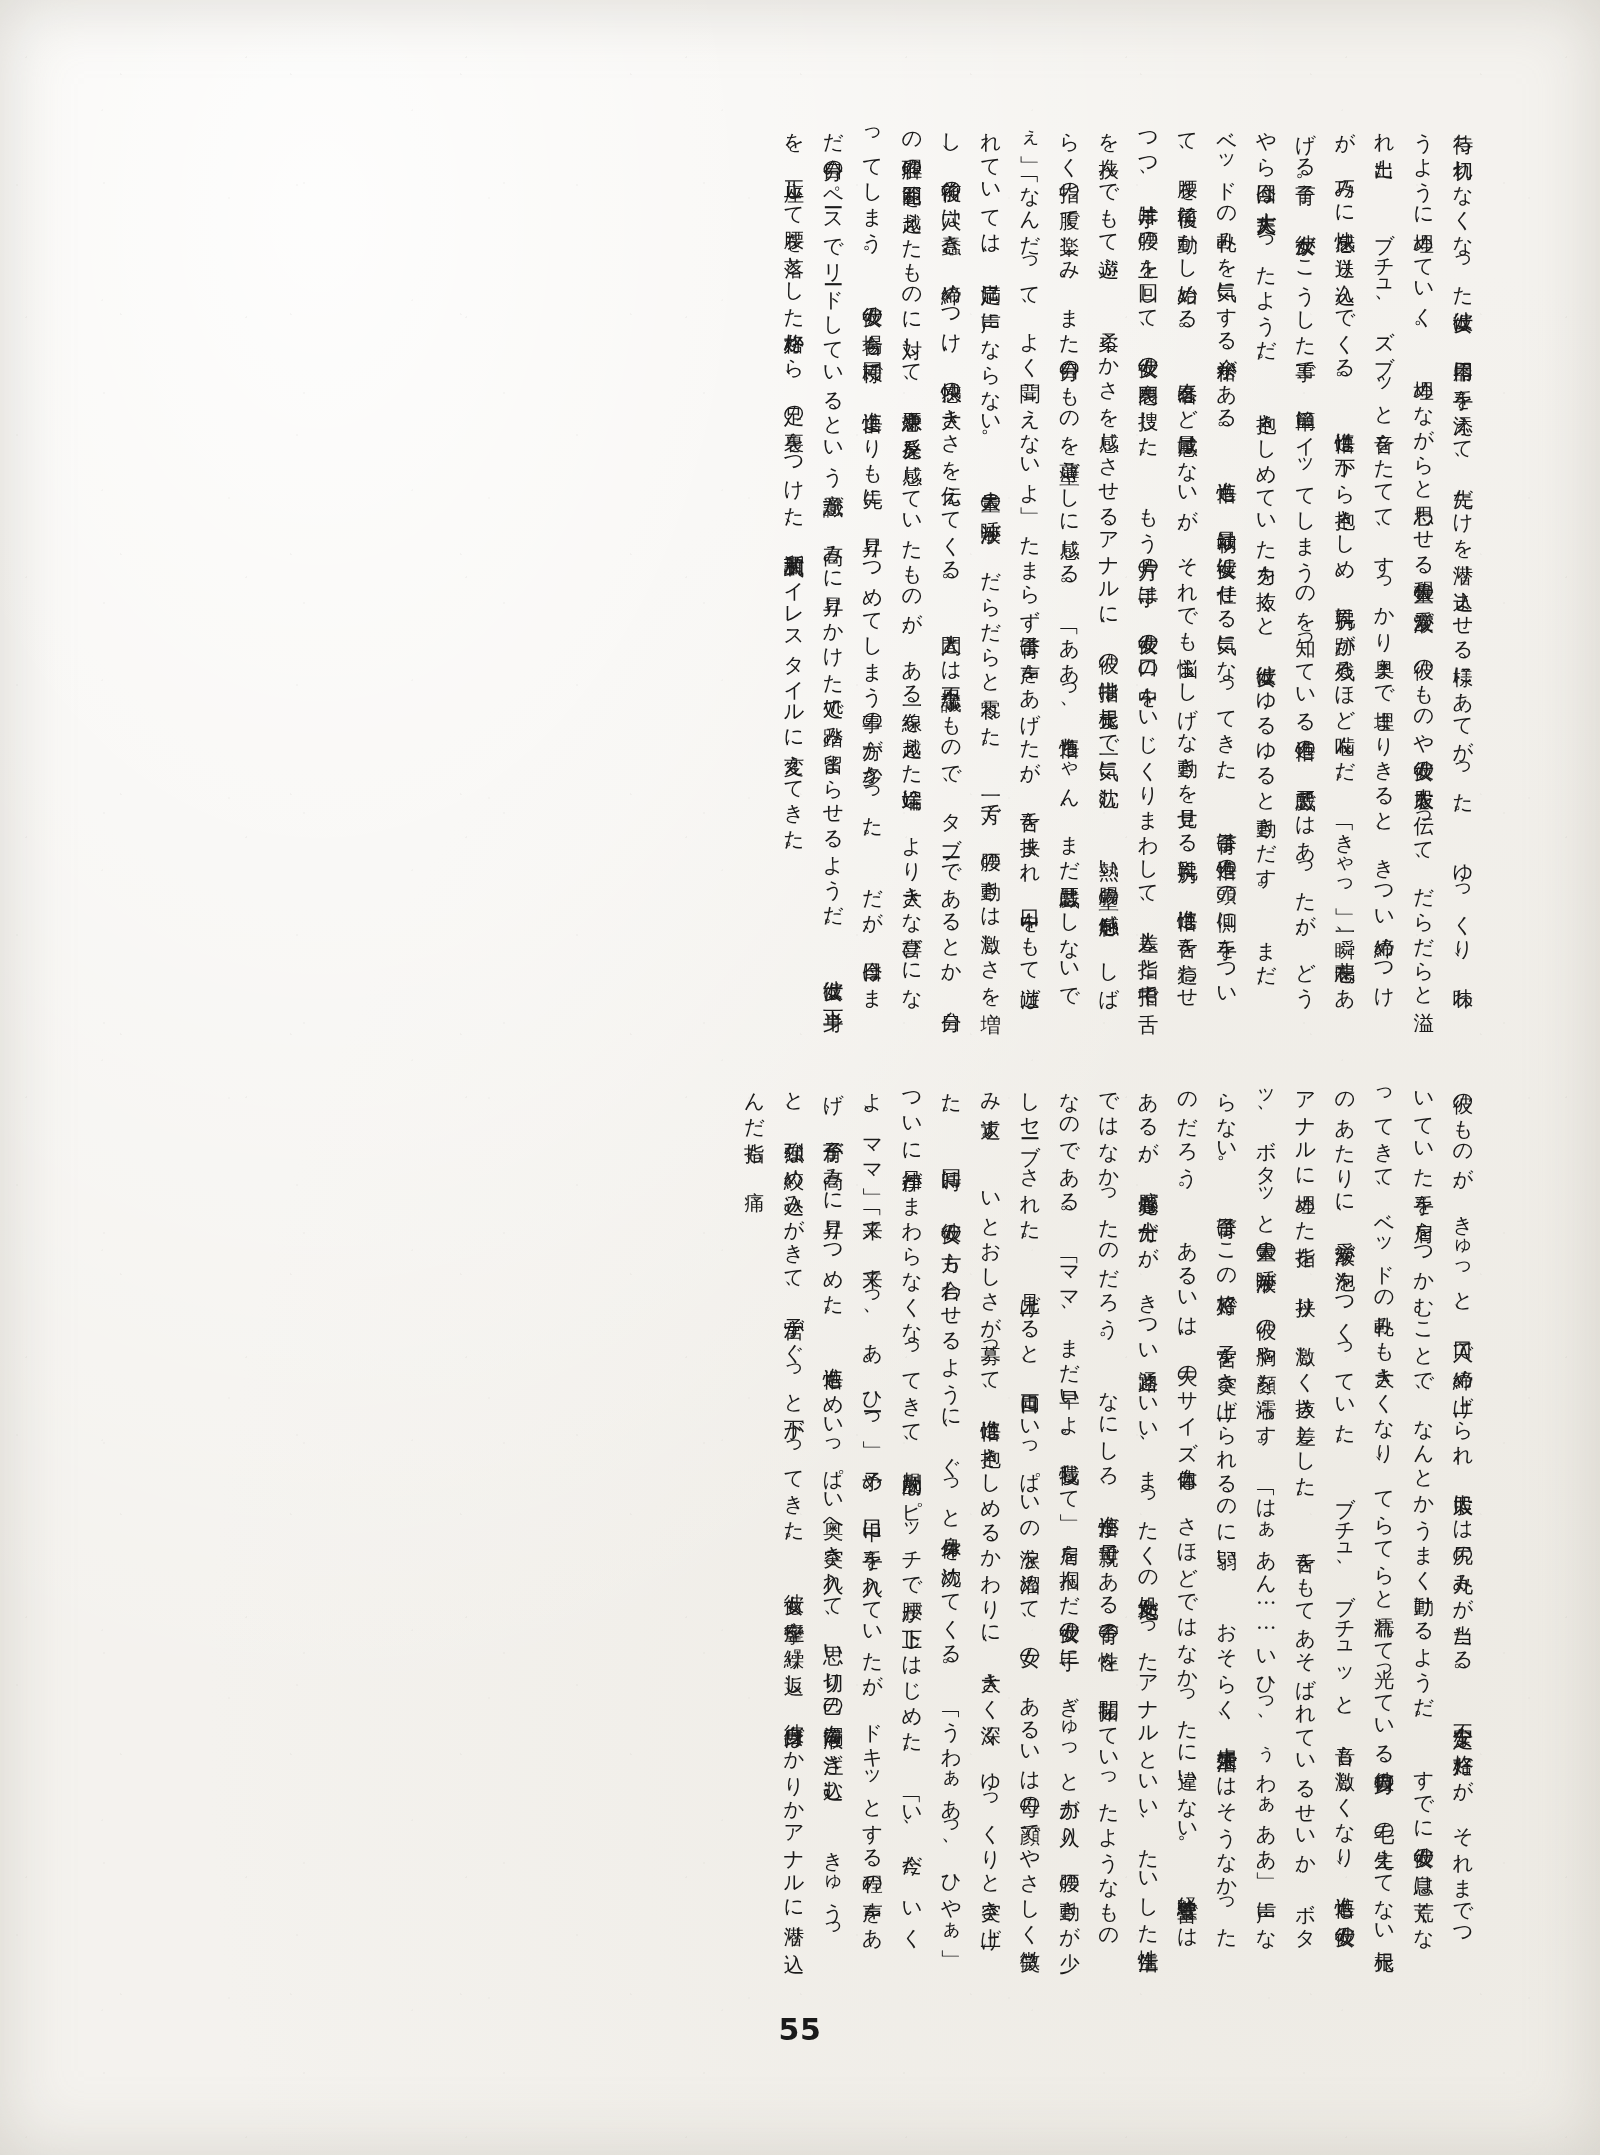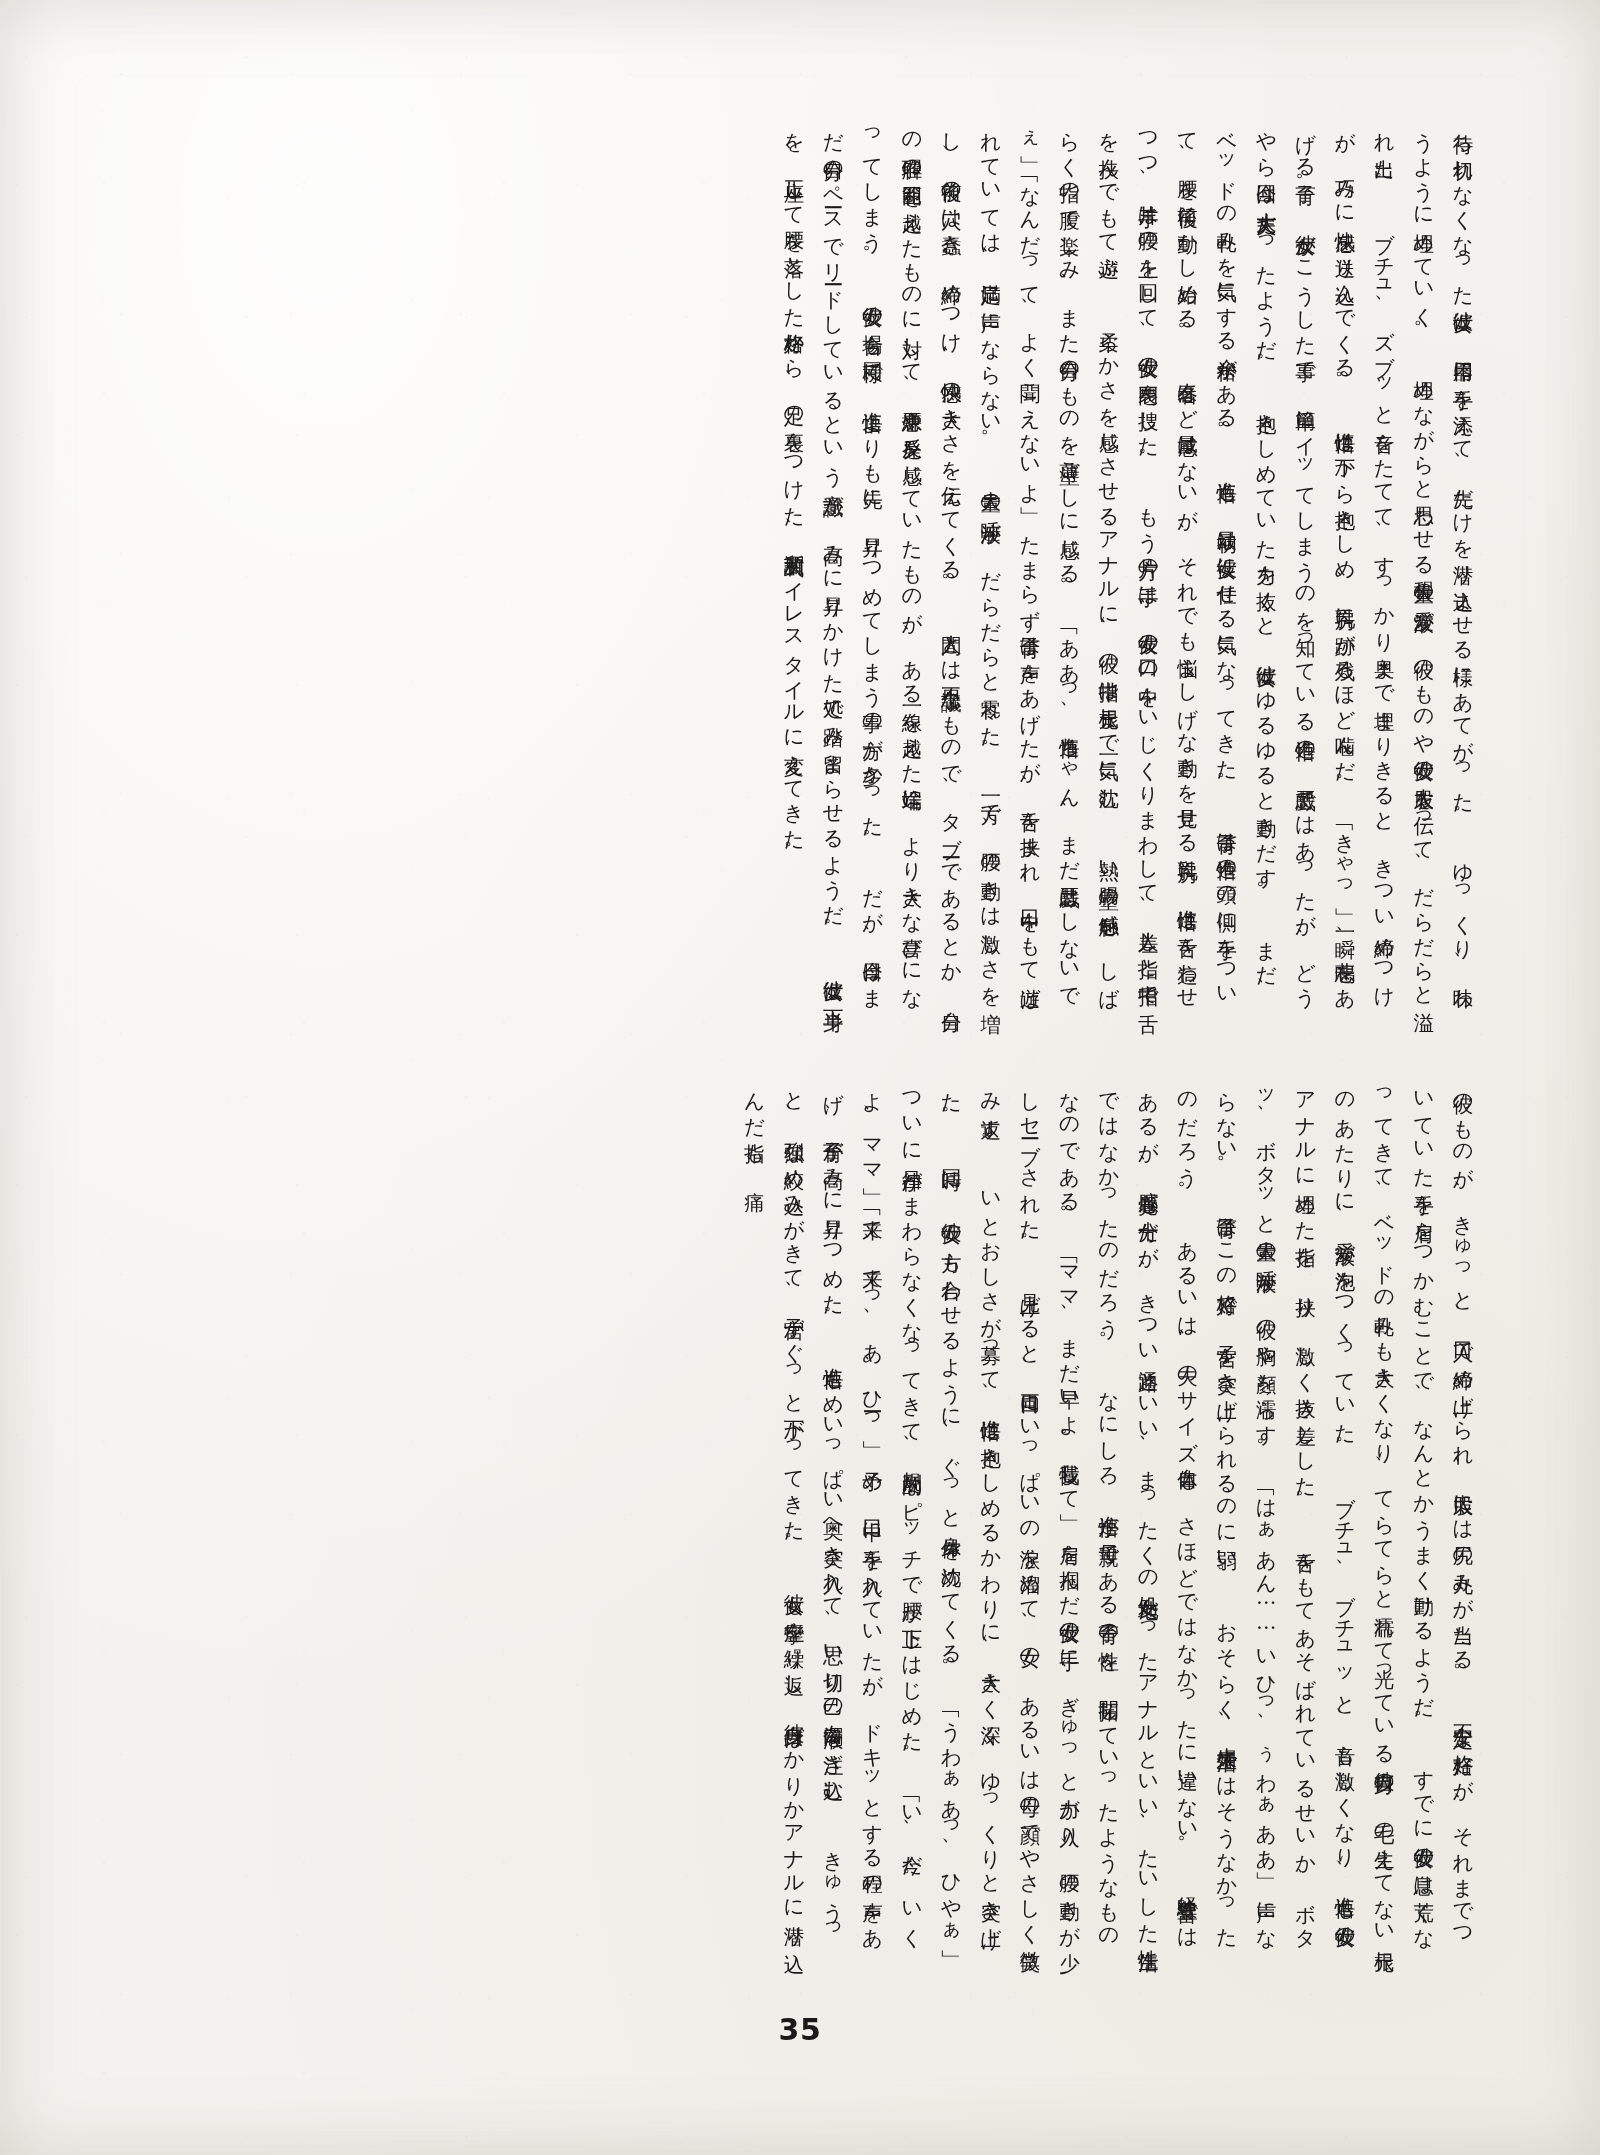--- a/index.html
+++ b/index.html
@@ -140,16 +140,16 @@
 同時に、彼女の方も合わせるように、ぐっと身体を沈めてくる。
 「うわぁあっ、ひやぁ」
 ついに呂律がまわらなくなってきて、規則的なピッチで腰が上下しはじめた。
 「い、今だ。いくよ、ママ」
 「来て、来てっ、あ、ひーっ」
 予め、口中に手を入れていたが、ドキッとする程の声をあげ、育子が高みに昇りつめた。
 進悟もめいっぱい奥へ突き入れて、思い切り己の白濁液を注ぎ込む。
 きゅうっと、強烈な絞め込みがきて、子宮がぐっと下がってきた。
 彼女も痙攣を繰り返し、彼自身ばかりかアナルに潜り込んだ指も、痛</div>
 
-  <div class="page-number">35</div>
+  <div class="page-number">55</div>
 
   <div class="edge-shade"></div>
 </div>
 
 </body></html>

